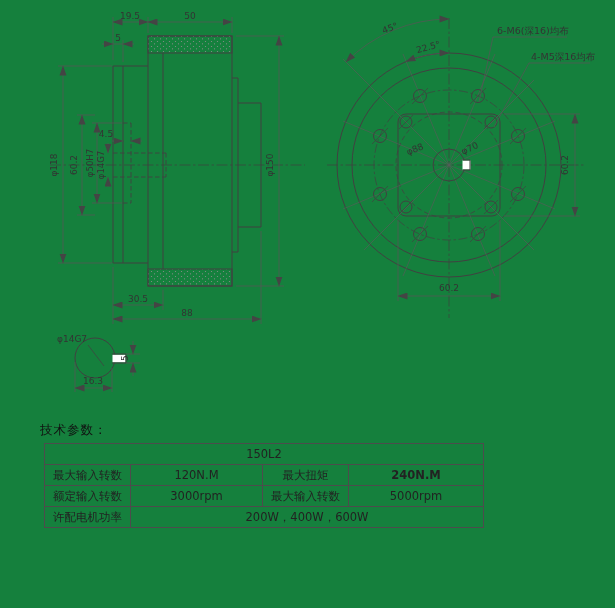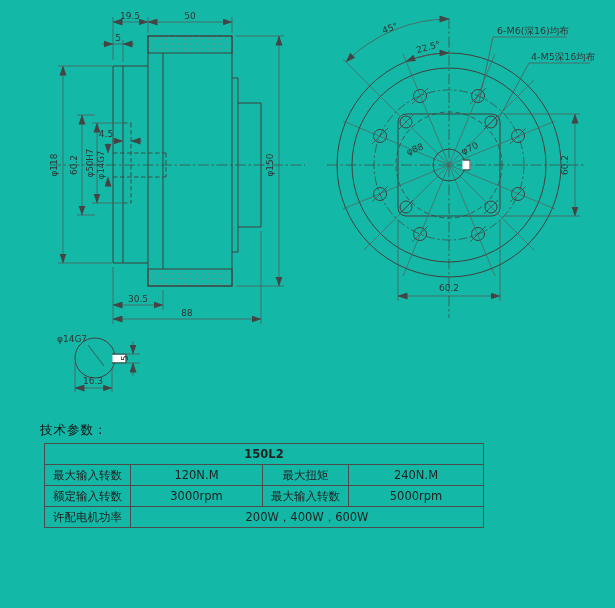--- a/index.html
+++ b/index.html
@@ -1,29 +1,29 @@
 <!DOCTYPE html>
 <html><head>
 <meta charset="utf-8">
 <style>
   html,body{margin:0;padding:0;background:#f5f3f4;}
-  #page{position:relative;width:615px;height:608px;background:#14b8a6;overflow:hidden;
+  #page{position:relative;width:615px;height:608px;background:#15803d;overflow:hidden;
         font-family:"DejaVu Sans","Liberation Sans",sans-serif;}
   svg text{font-family:"DejaVu Sans","Liberation Sans",sans-serif;fill:#333;}
   .dimtxt{font-size:9px;}
   .dimtxt-s{font-size:8.5px;}
   .cjk{font-size:9.5px;}
   #spec-title{position:absolute;left:40px;top:422px;font-size:12.5px;font-weight:normal;
               color:#111;letter-spacing:1px;}
   #spec-table{position:absolute;left:44px;top:443px;border-collapse:collapse;table-layout:fixed;}
   #spec-table td{border:1px solid #4c4c4c;text-align:center;vertical-align:middle;
                  font-size:11.5px;color:#222;padding:0;height:20px;line-height:20px;
                  overflow:hidden;white-space:nowrap;}
-  #spec-table td.model{font-weight:bold;font-size:11.5px;height:19px;}
-  .c1{width:85px;} .c2{width:131px;} .c3{width:85px;} .c4{width:134px;}
+  #spec-table td.model{font-weight:normal;font-size:11.5px;height:19px;}
+  .c1{width:85px;} .c2{width:131px;} .c3{width:85px;} .c4{width:134px;font-weight:bold;}
 </style>
 </head>
 <body>
 
 <div id="page">
 
 <svg width="615" height="420" viewBox="0 0 615 420">
   <defs>
     <marker id="ae" orient="auto" markerUnits="userSpaceOnUse" markerWidth="11" markerHeight="8" refX="9.5" refY="3.5">
       <path d="M0,0 L10,3.5 L0,7 Z" fill="#444"></path>

